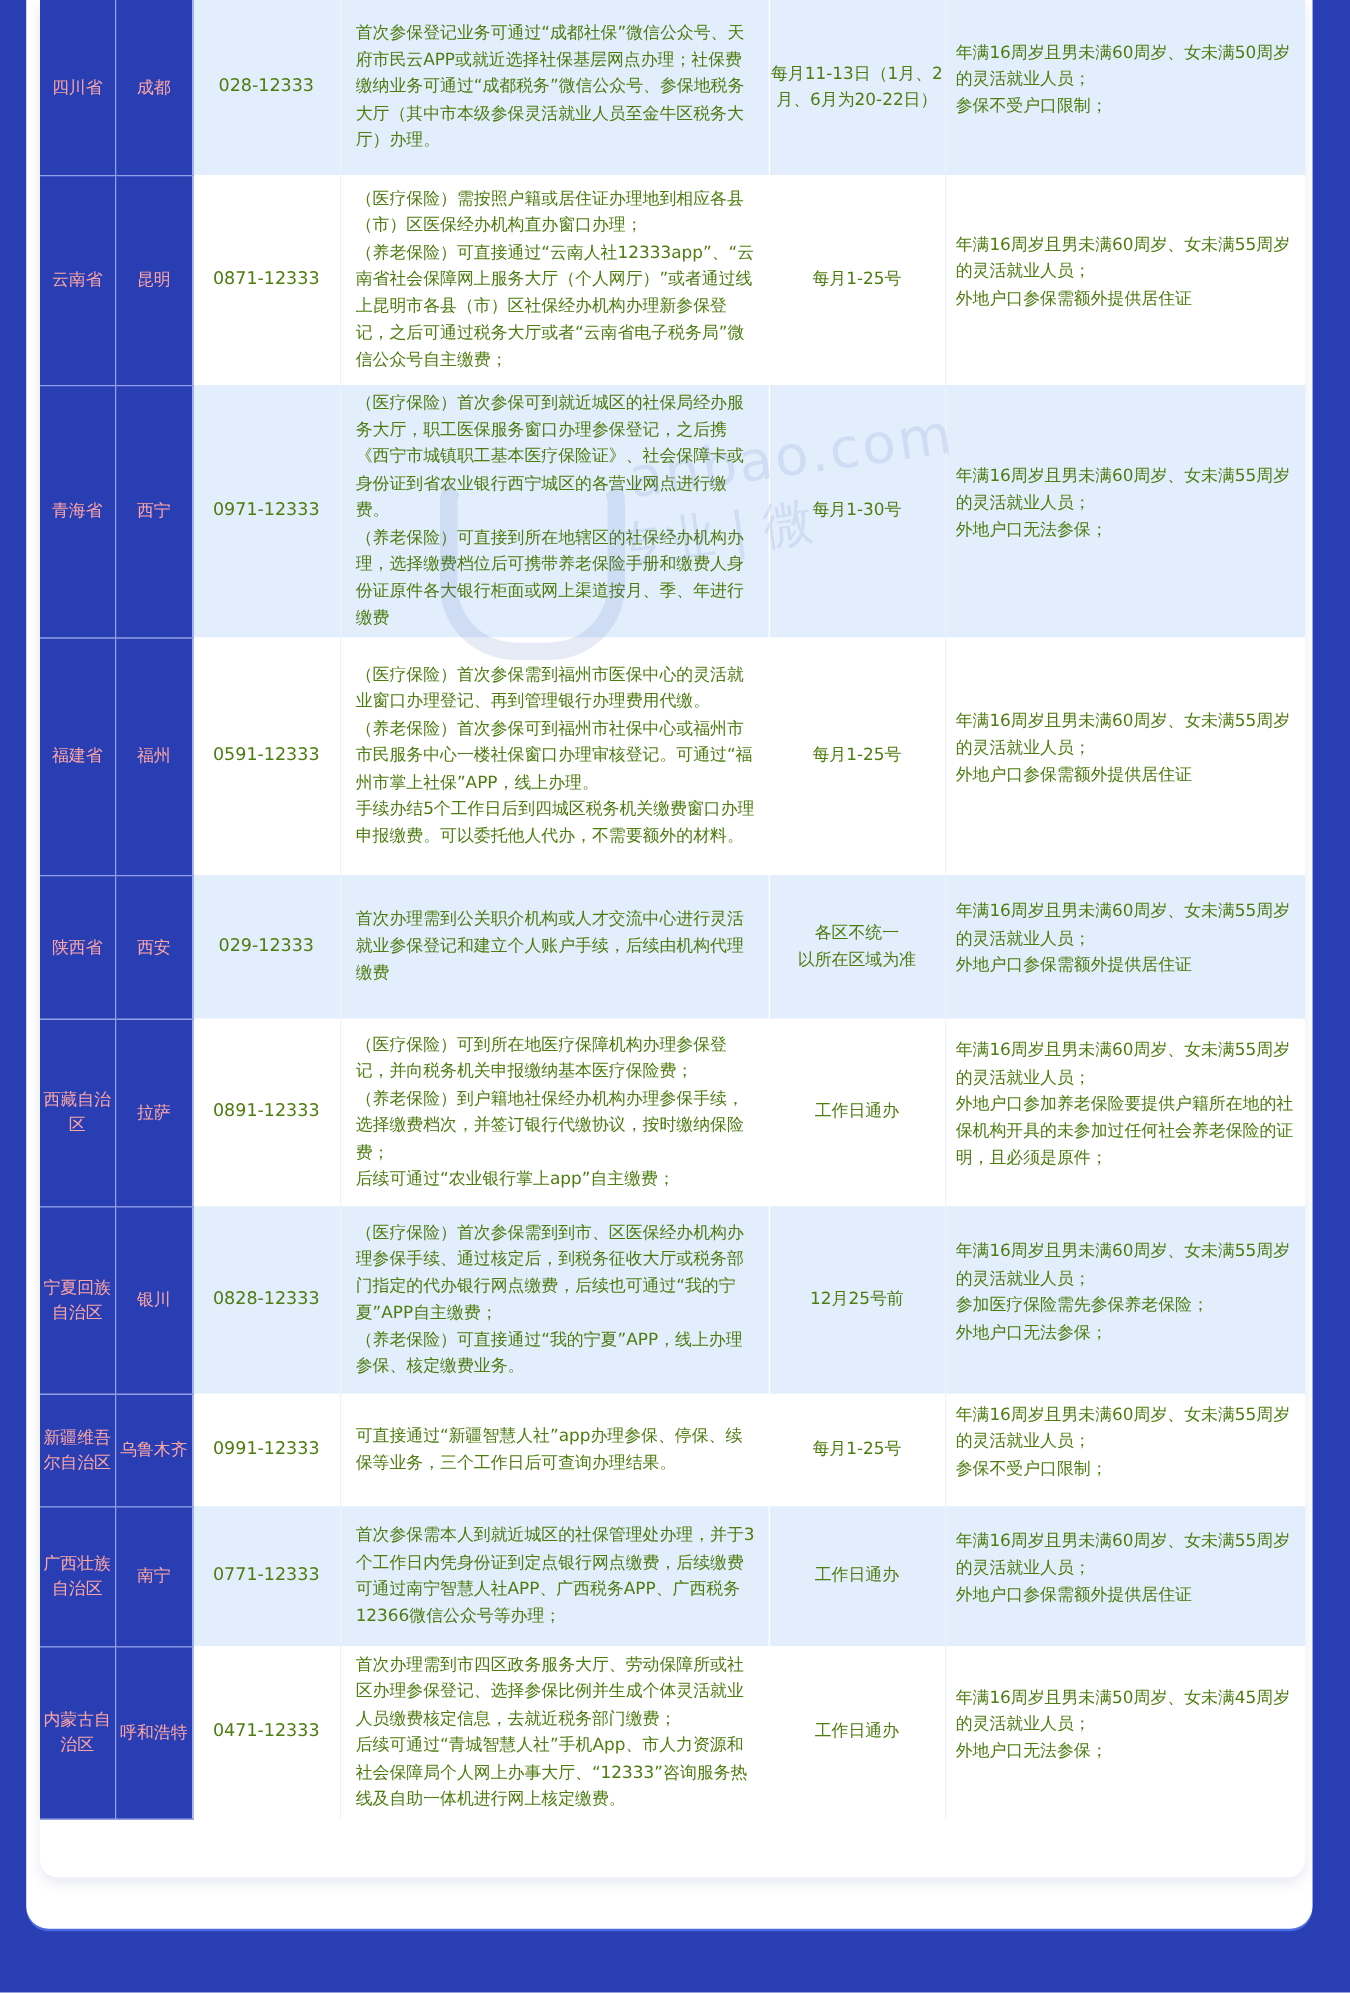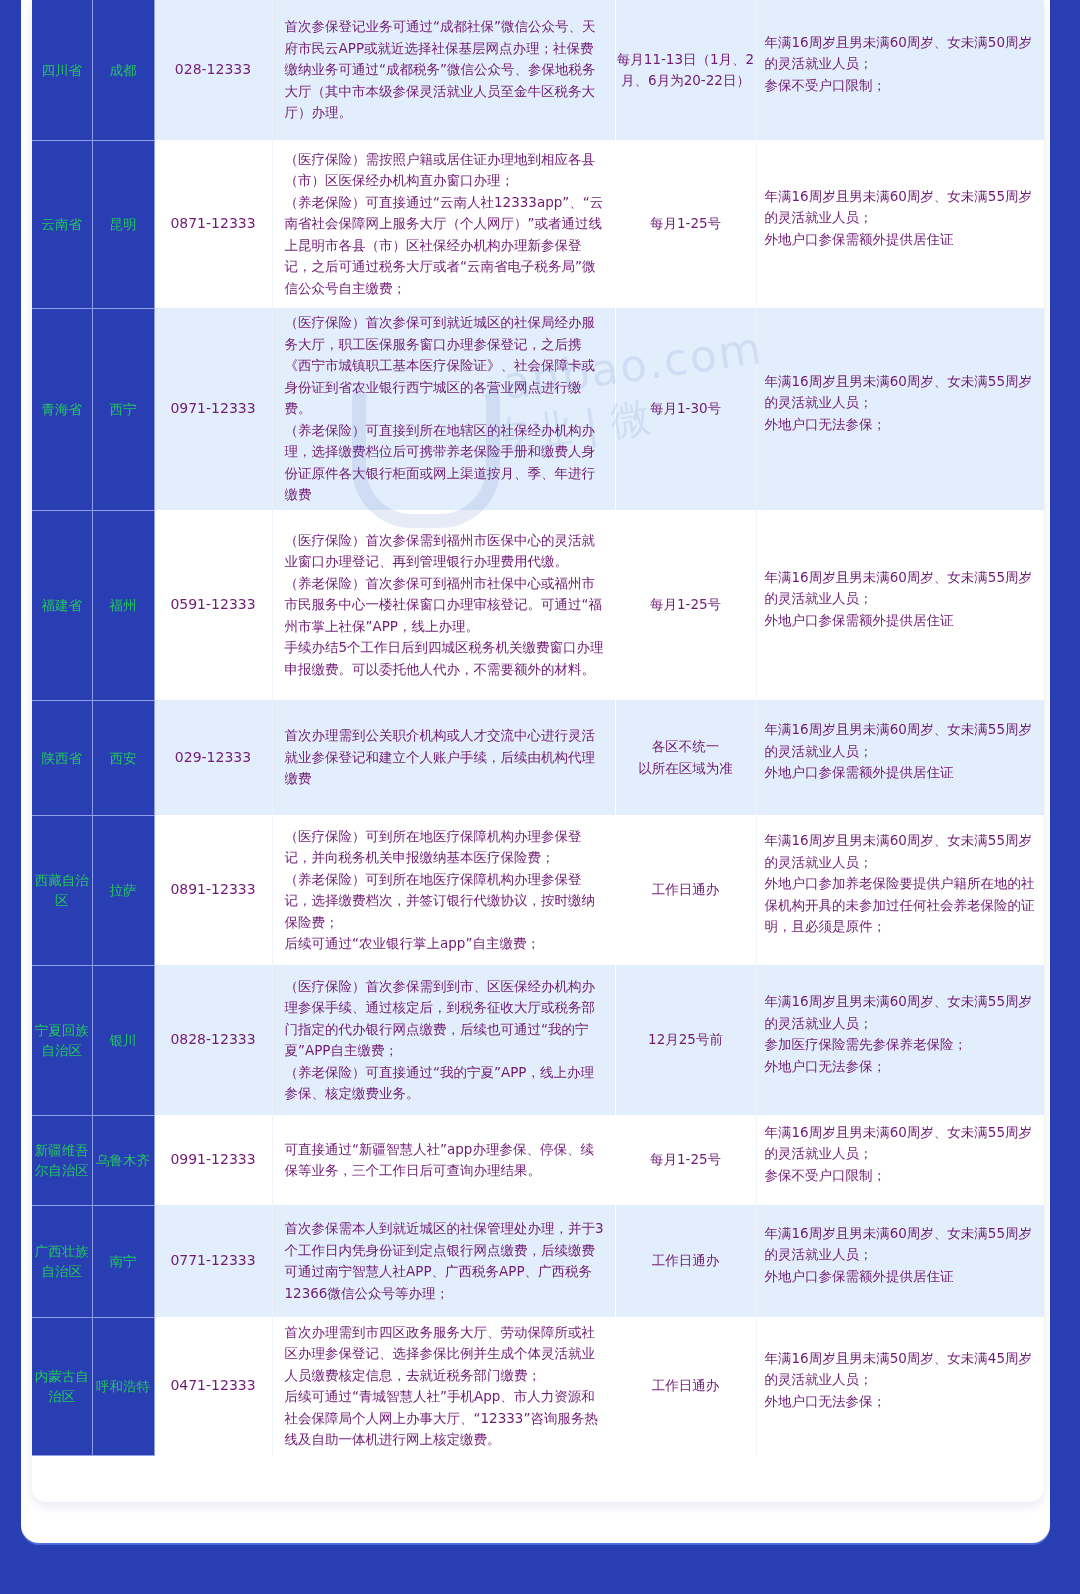--- a/index.html
+++ b/index.html
@@ -21,25 +21,25 @@
     overflow: hidden;
   }
   table { border-collapse: collapse; width: 1012px; table-layout: fixed; }
   col.c-prov { width: 60px; }
   col.c-city { width: 62px; }
   col.c-phone { width: 118px; }
   col.c-proc { width: 343px; }
   col.c-date { width: 141px; }
   col.c-req { width: 288px; }
   td {
-    font-size: 13.5px; line-height: 21.5px; color: #701a75;
+    font-size: 13.5px; line-height: 21.5px; color: #4d7c0f;
     vertical-align: middle; padding: 0;
   }
   td.prov, td.city {
-    background: #2a3eb4; color: #22c55e; text-align: center;
+    background: #2a3eb4; color: #fca5a5; text-align: center;
     border-right: 1px solid #8fa0e6; border-bottom: 1px solid #8fa0e6;
     font-size: 13.5px; line-height: 20px; padding: 0 2px;
   }
   td.phone { text-align: center; font-size: 14px; margin-top: 20px; }
   td.proc { padding: 0 10px 0 12px; border-left: 1px solid #eef2fa; border-right: 1px solid #ffffff; }
   td.date { text-align: center; padding: 0 0; border-left: 1px solid #f0f3fa; }
   td.req { padding: 0 8px 12px 8px; border-left: 1px solid #f0f3fa; }
   tr.odd td.phone, tr.odd td.proc, tr.odd td.date, tr.odd td.req { background: #e3eefc; }
   tr.even td.phone, tr.even td.proc, tr.even td.date, tr.even td.req { background: #ffffff; }
   .line { display: block; white-space: normal; }
@@ -149,21 +149,21 @@
             <span class="line">年满16周岁且男未满60周岁、女未满55周岁的灵活就业人员；</span>
             <span class="line">外地户口参保需额外提供居住证</span>
           </td>
         </tr>
         <tr class="even" style="height: 150px;">
           <td class="prov"><span>西藏自治区</span></td>
           <td class="city"><span>拉萨</span></td>
           <td class="phone"><span>0891-12333</span></td>
           <td class="proc">
             <span class="line">（医疗保险）可到所在地医疗保障机构办理参保登记，并向税务机关申报缴纳基本医疗保险费；</span>
-            <span class="line">（养老保险）可到所在地医疗保障机构办理参保登记，选择缴费档次，并签订银行代缴协议，按时缴纳保险费；</span>
+            <span class="line">（养老保险）到户籍地社保经办机构办理参保手续，选择缴费档次，并签订银行代缴协议，按时缴纳保险费；</span>
             <span class="line">后续可通过“农业银行掌上app”自主缴费；</span>
           </td>
           <td class="date">
             <span class="line">工作日通办</span>
           </td>
           <td class="req">
             <span class="line">年满16周岁且男未满60周岁、女未满55周岁的灵活就业人员；</span>
             <span class="line">外地户口参加养老保险要提供户籍所在地的社保机构开具的未参加过任何社会养老保险的证明，且必须是原件；</span>
           </td>
         </tr>

